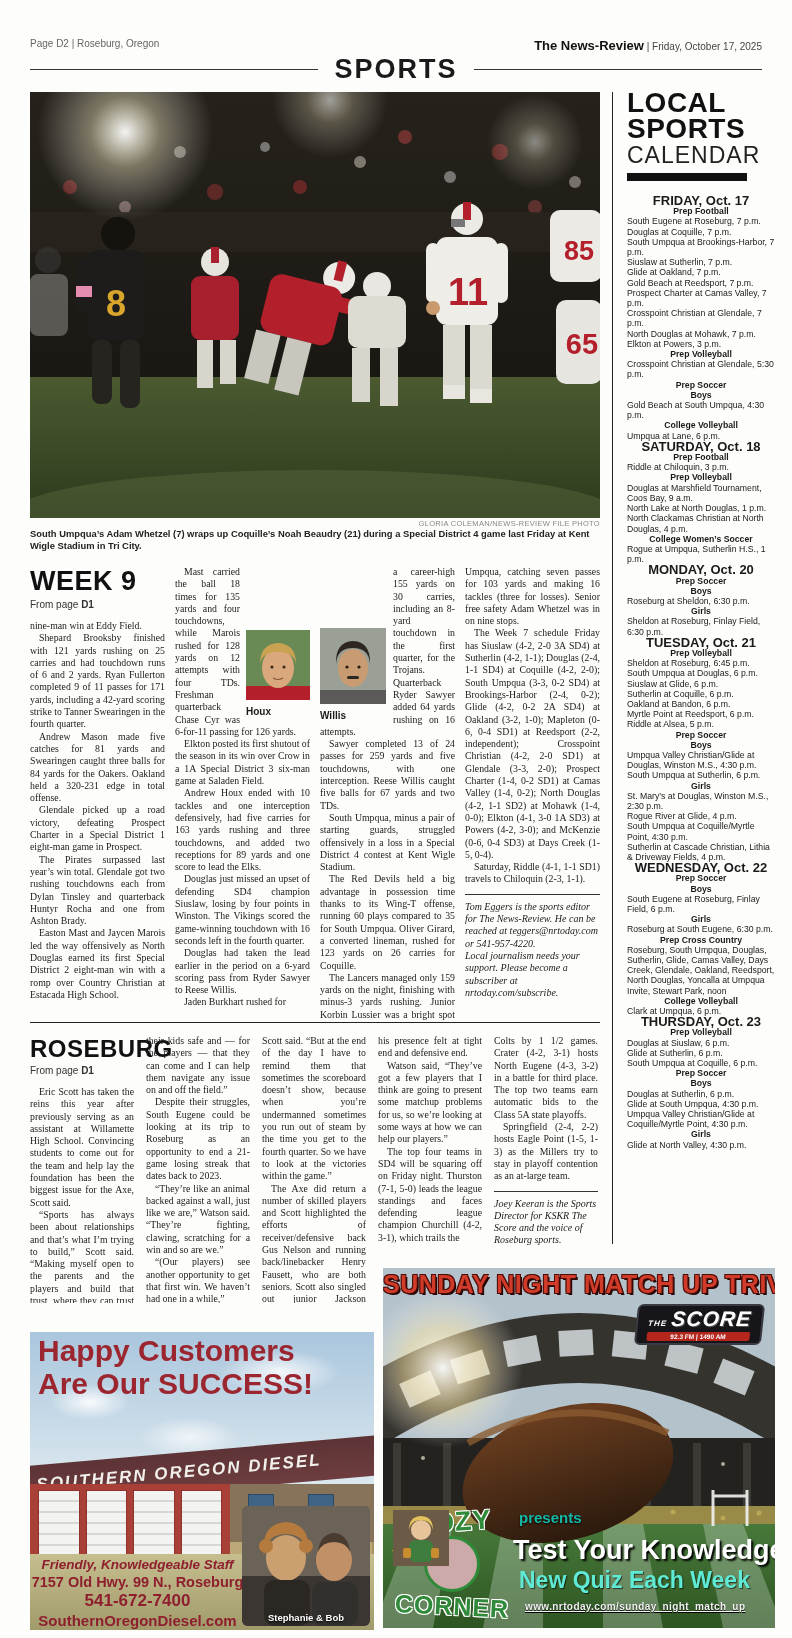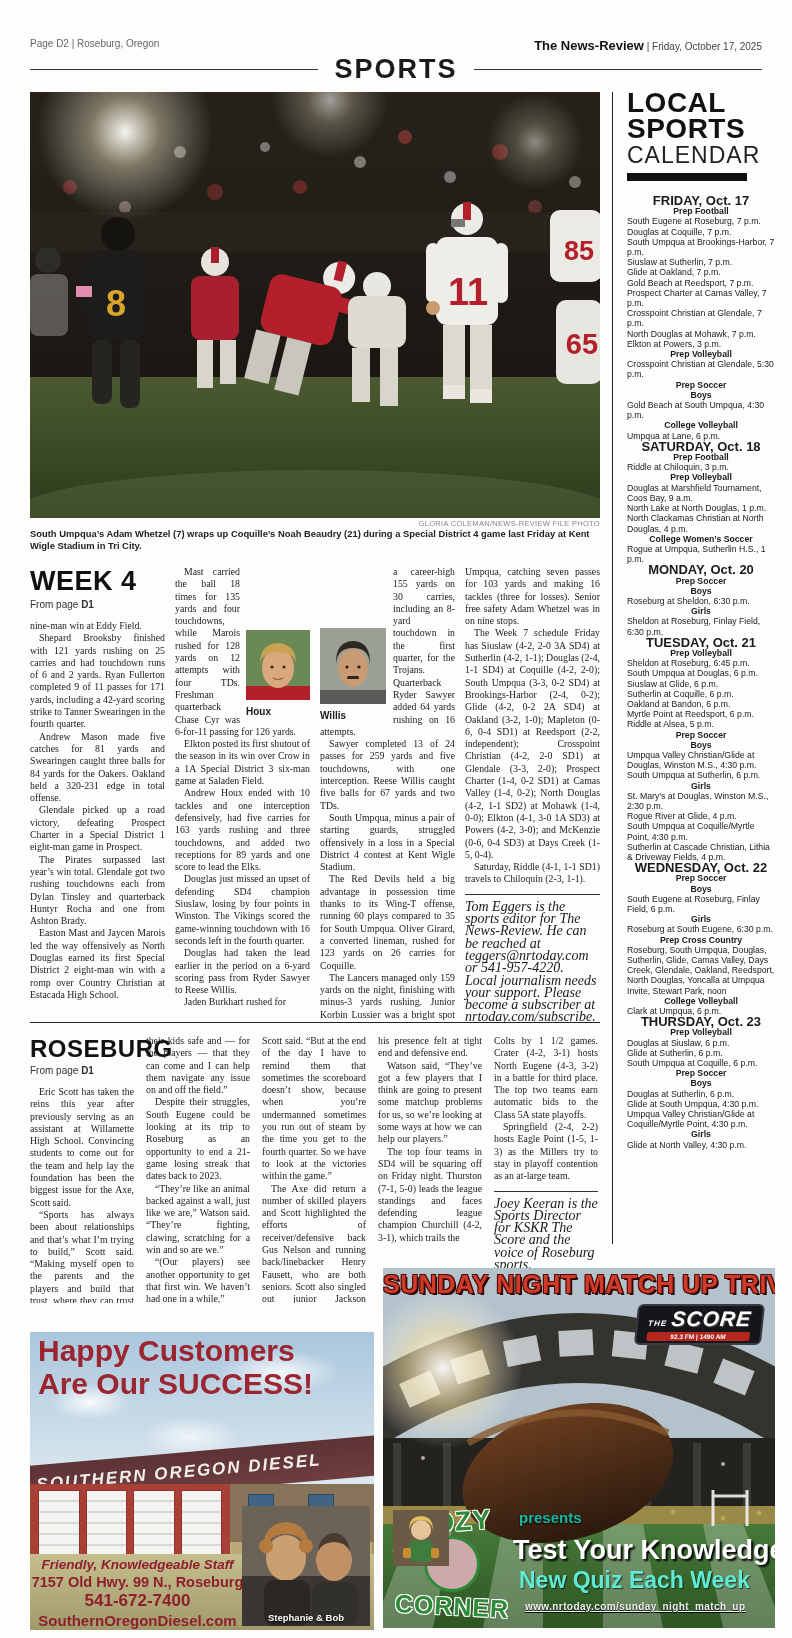--- a/index.html
+++ b/index.html
@@ -19,21 +19,21 @@
   
   .photo { position:absolute; left:30px; top:92px; width:570px; height:426px; overflow:hidden; background:#17150f; }
   .credit { position:absolute; top:519px; right:192px; font:7.5px "Liberation Sans",sans-serif; color:#888; letter-spacing:.3px; }
   .caption { position:absolute; left:30px; top:528px; width:570px; font:bold 9.4px/12px "Liberation Sans",sans-serif; color:#222; }
   
   .bp { font-size:9.8px; line-height:12.3px; text-align:justify; text-indent:9px; }
   .col p.bp:first-of-type { text-indent:0; }
   .col.ind-first p.bp:first-of-type { text-indent:9px; }
   .note { margin-top:8px; }
   .note .nrule { height:1px; background:#333; margin-bottom:6px; }
-  .np { font-style:italic; font-size:14px; line-height:12.3px; text-indent:0; }
+  .np { font-style:italic; font-size:10px; line-height:12.3px; text-indent:0; }
   .sec-title { font:900 27px "Liberation Sans",sans-serif; letter-spacing:.5px; color:#111; }
   .from-page { font:10px "Liberation Sans",sans-serif; color:#333; margin:2px 0 10px; }
   .from-page b { font-weight:bold; }
   
   .wk { position:absolute; left:30px; top:566px; width:570px; height:456px; display:flex; gap:10px; overflow:hidden; }
   .wk .col { width:135px; flex:0 0 135px; }
   .headshot { text-align:center; }
   .headshot .hs-label { font:bold 10px "Liberation Sans",sans-serif; text-align:left; margin-top:2px; }
   .float-r { float:right; margin:64px 0 3px 6px; width:64px; }
   .float-l { float:left; margin:62px 7px 3px 0; width:66px; }
@@ -71,21 +71,21 @@
   .ad1-wall { flex:1; background:#86735a; position:relative; }
   .ad1-wall .win { position:absolute; width:26px; height:16px; background:#3f6486; border:1px solid #2c4a66; }
   .ad1-wall .stone { position:absolute; left:0; right:0; bottom:0; height:18px;
     background:repeating-linear-gradient(90deg,#bda878 0 14px,#a8925f 14px 16px); }
   .ad1-ground { position:absolute; left:0; top:222px; width:344px; height:76px; background:linear-gradient(#c6be8e,#a19a6a); }
   .ad1-text { position:absolute; left:0; top:224px; width:215px; text-align:center; color:#8e1f2e; font-family:"Liberation Sans",sans-serif; }
   .ad1-l1 { font:italic 700 13.5px/17px "Liberation Sans",sans-serif; }
   .ad1-l2 { font:700 14.5px/18px "Liberation Sans",sans-serif; }
   .ad1-l3 { font:700 17px/20px "Liberation Sans",sans-serif; }
   .ad1-l4 { font:700 15px/19px "Liberation Sans",sans-serif; }
-  .ad1-inset { position:absolute; right:4px; bottom:4px; width:128px; height:120px; background:#57504a; overflow:hidden; }
+  .ad1-inset { position:absolute; right:4px; bottom:4px; width:128px; height:120px; background:#57504a; overflow:hidden;border-radius:6px; }
   .ad1-inset-cap { position:absolute; left:0; right:0; bottom:3px; text-align:center; color:#fff;
     font:700 9.5px "Liberation Sans",sans-serif; text-shadow:0 1px 2px #000; }
   
   .ad2 { position:absolute; left:383px; top:1268px; width:392px; height:360px; overflow:hidden; background:#23221f; }
   .ad2 svg { position:absolute; inset:0; }
   .ad2-head { position:absolute; left:0; top:2px; width:100%; text-align:center; white-space:nowrap;
     font:900 25px "Liberation Sans",sans-serif; letter-spacing:.5px; color:#d13b2a;
     text-shadow:-1px -1px 0 #4d0e08, 1px -1px 0 #4d0e08, -1px 1px 0 #4d0e08, 2px 2px 0 #2a0604; }
   .score-logo { position:absolute; right:12px; top:36px; transform:skewX(-6deg); background:#15151a;
     border:2px solid #3a3a42; border-radius:6px; padding:3px 10px 2px; text-align:center; }
@@ -225,21 +225,21 @@
         <text x="552" y="262" font-size="29" fill="#b3202c" text-anchor="middle" font-weight="bold" font-family="Liberation Sans, sans-serif">65</text>
       </g>
     </svg>
   </div>
   <div class="credit">GLORIA COLEMAN/NEWS-REVIEW FILE PHOTO</div>
   <div class="caption">South Umpqua’s Adam Whetzel (7) wraps up Coquille’s Noah Beaudry (21) during a Special District 4 game last Friday at Kent Wigle Stadium in Tri City.</div>
 
   <div class="wk">
     <div class="col">
       <div>
-        <div class="sec-title">WEEK 4</div>
+        <div class="sec-title">WEEK 9</div>
         <div class="from-page"><span>From page </span><b>D1</b></div>
       </div>
     <p class="bp">nine-man win at Eddy Field.</p>
         <p class="bp">Shepard Brooksby finished with 121 yards rushing on 25 carries and had touchdown runs of 6 and 2 yards. Ryan Fullerton completed 9 of 11 passes for 171 yards, including a 42-yard scoring strike to Tanner Swearingen in the fourth quarter.</p>
         <p class="bp">Andrew Mason made five catches for 81 yards and Swearingen caught three balls for 84 yards for the Oakers. Oakland held a 320-231 edge in total offense.</p>
         <p class="bp">Glendale picked up a road victory, defeating Prospect Charter in a Special District 1 eight-man game in Prospect.</p>
         <p class="bp">The Pirates surpassed last year’s win total. Glendale got two rushing touchdowns each from Dylan Tinsley and quarterback Huntyr Rocha and one from Ashton Brady.</p>
         <p class="bp">Easton Mast and Jaycen Marois led the way offensively as North Douglas earned its first Special District 2 eight-man win with a romp over Country Christian at Estacada High School.</p>
       </div>
     <div class="col ind-first">

